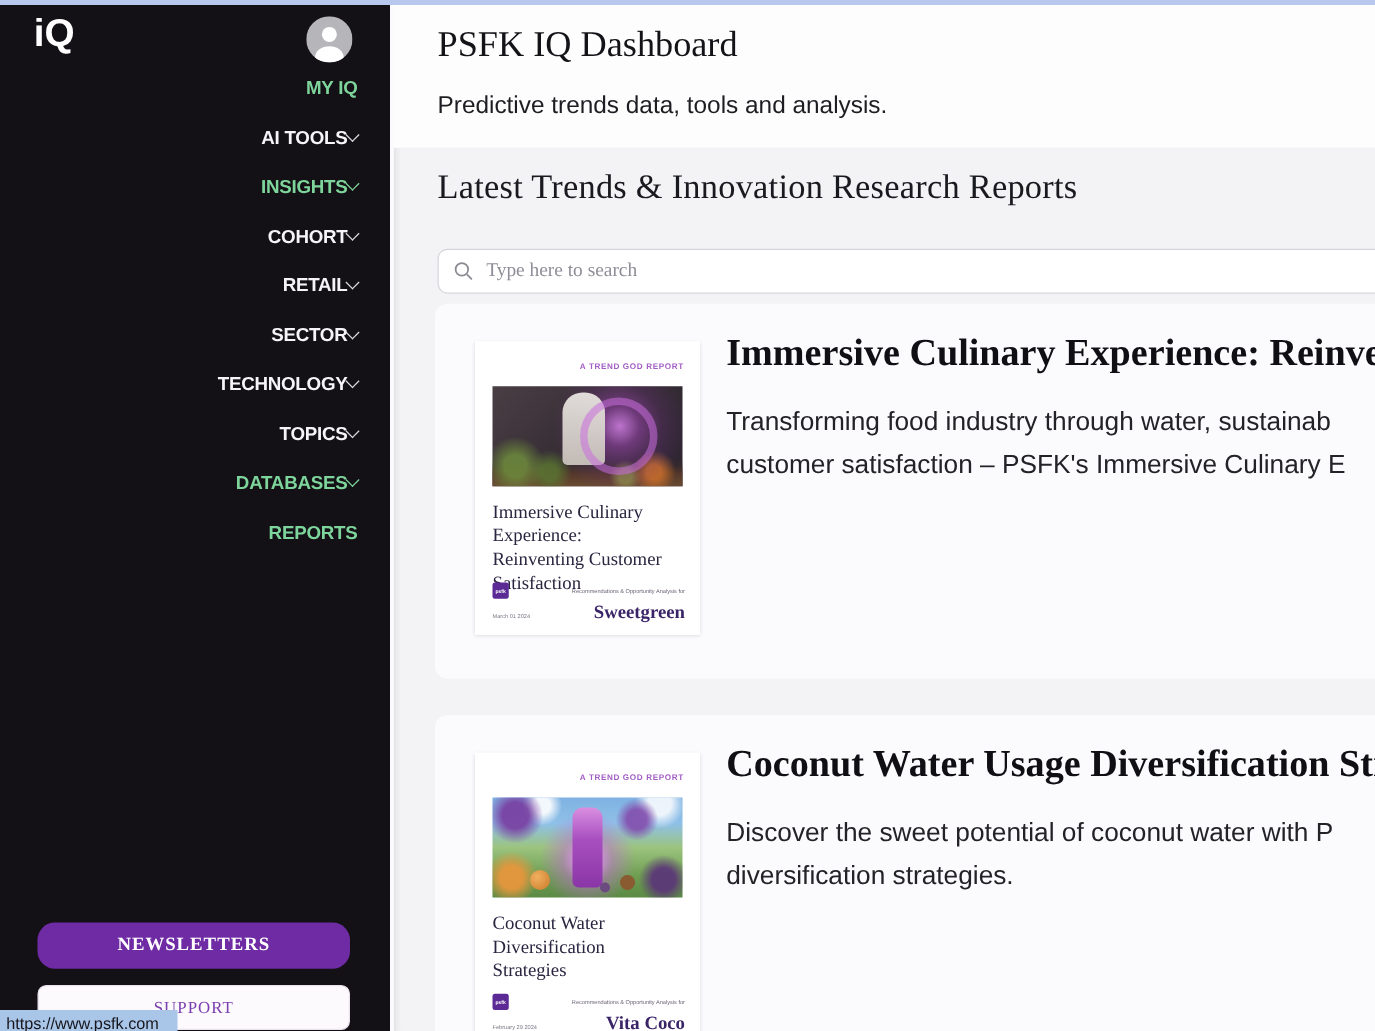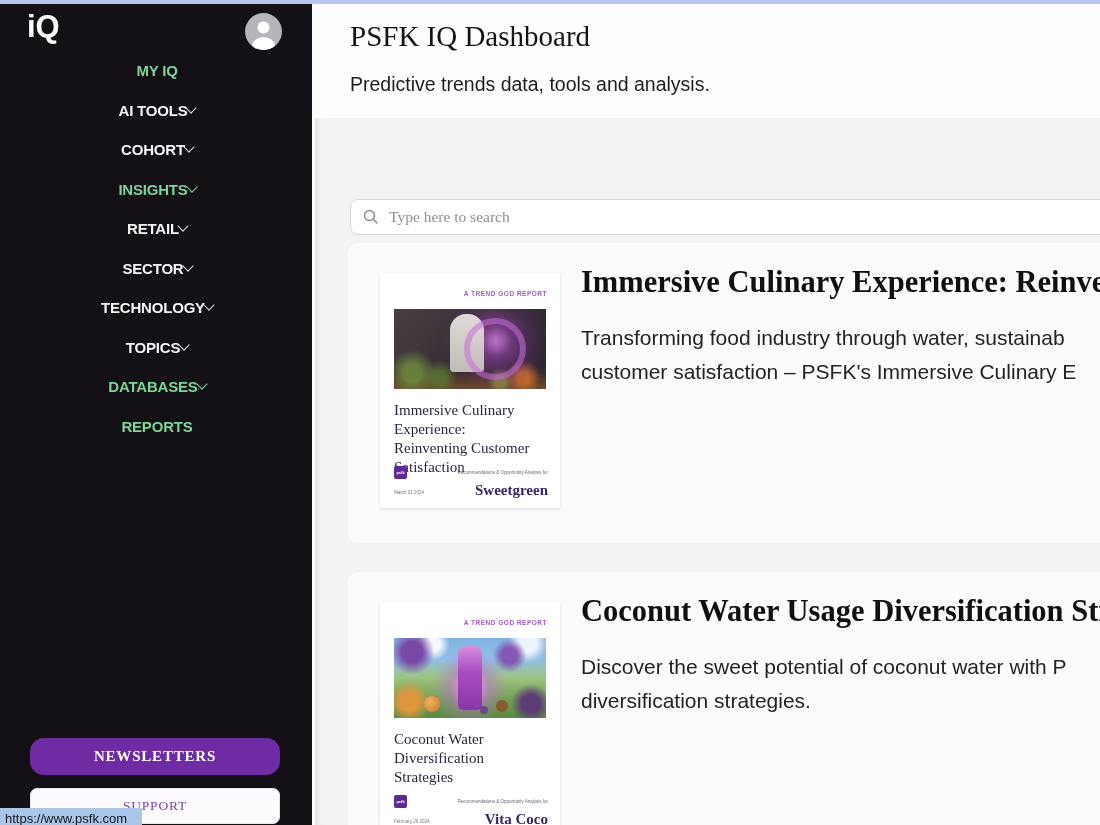--- a/index.html
+++ b/index.html
@@ -9,21 +9,21 @@
     font-family:"Liberation Sans","DejaVu Sans",sans-serif;
   }
   
   .top-line{position:absolute;left:0;top:0;width:1100px;height:4px;background:#b7c7ee;}
 
   
   .sidebar{position:absolute;left:0;top:4px;width:312px;height:821px;background:#131016;}
   .logo{position:absolute;left:27px;top:5px;font-weight:800;font-size:31px;color:#ffffff;letter-spacing:0;text-align:center;}
   .avatar{position:absolute;left:245px;top:9px;width:37px;height:37px;cursor:pointer;}
   .nav{position:absolute;left:28px;top:47px;right:26px;}
-  .nav-item{display:flex;align-items:center;justify-content:center;height:39.5px;cursor:pointer;}
+  .nav-item{display:flex;align-items:center;justify-content:flex-end;height:39.5px;cursor:pointer;}
   .nav-label{font-weight:700;font-size:15px;color:#f5f4f6;letter-spacing:-0.2px;}
   .nav-item.active .nav-label{color:#7ed59b;}
   .chev{width:8px;height:8px;border-right:1.8px solid #dcdce2;border-bottom:1.8px solid #dcdce2;
         transform:rotate(45deg);margin-top:-5px;}
   .nav-item.active .chev{border-color:#7ed59b;}
   .btn-newsletters{position:absolute;left:30px;top:734px;width:250px;height:37px;background:#6e2ba3;
         border-radius:14px;display:flex;align-items:center;justify-content:center;cursor:pointer;
         font-family:"Liberation Serif","DejaVu Serif",serif;font-weight:700;font-size:15px;color:#fff;letter-spacing:.8px;}
   .btn-support{position:absolute;left:30px;top:784px;width:250px;height:36px;background:#fcfafd;
         border-radius:7px;display:flex;align-items:center;justify-content:center;cursor:pointer;
@@ -129,26 +129,26 @@
     </div>
 
     <div class="nav">
       <div class="nav-item active">
         <span class="nav-label">MY IQ</span>
       </div>
       <div class="nav-item">
         <span class="nav-label">AI TOOLS</span>
         <span class="chev"></span>
       </div>
+      <div class="nav-item active">
+        <span class="nav-label">INSIGHTS</span>
+        <span class="chev"></span>
+      </div>
       <div class="nav-item">
         <span class="nav-label">COHORT</span>
-        <span class="chev"></span>
-      </div>
-      <div class="nav-item active">
-        <span class="nav-label">INSIGHTS</span>
         <span class="chev"></span>
       </div>
       <div class="nav-item">
         <span class="nav-label">RETAIL</span>
         <span class="chev"></span>
       </div>
       <div class="nav-item">
         <span class="nav-label">SECTOR</span>
         <span class="chev"></span>
       </div>
@@ -173,20 +173,21 @@
     <div class="btn-support">SUPPORT</div>
     <div class="status-tip">https://www.psfk.com</div>
   </div>
 
   <div class="main-header">
     <div class="main-title">PSFK IQ Dashboard</div>
     <div class="main-subtitle">Predictive trends data, tools and analysis.</div>
   </div>
 
   <div class="section">
+    <div class="section-heading">Latest Trends &amp; Innovation Research Reports</div>
 
     <div class="search-bar">
       <svg width="16" height="16" viewBox="0 0 16 16">
         <circle cx="6.5" cy="6.5" r="5" fill="none" stroke="#8a8a92" stroke-width="1.4"></circle>
         <line x1="10.5" y1="10.5" x2="14.5" y2="14.5" stroke="#8a8a92" stroke-width="1.4"></line>
       </svg>
       <input class="search-input" type="text" placeholder="Type here to search" style="">
     </div>
 
     <div class="report-card card-0">

